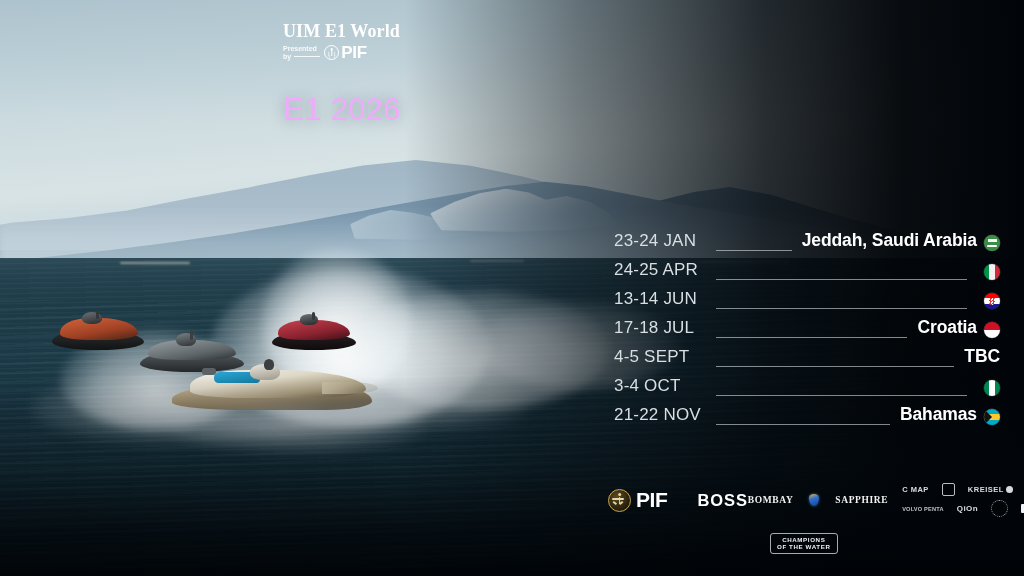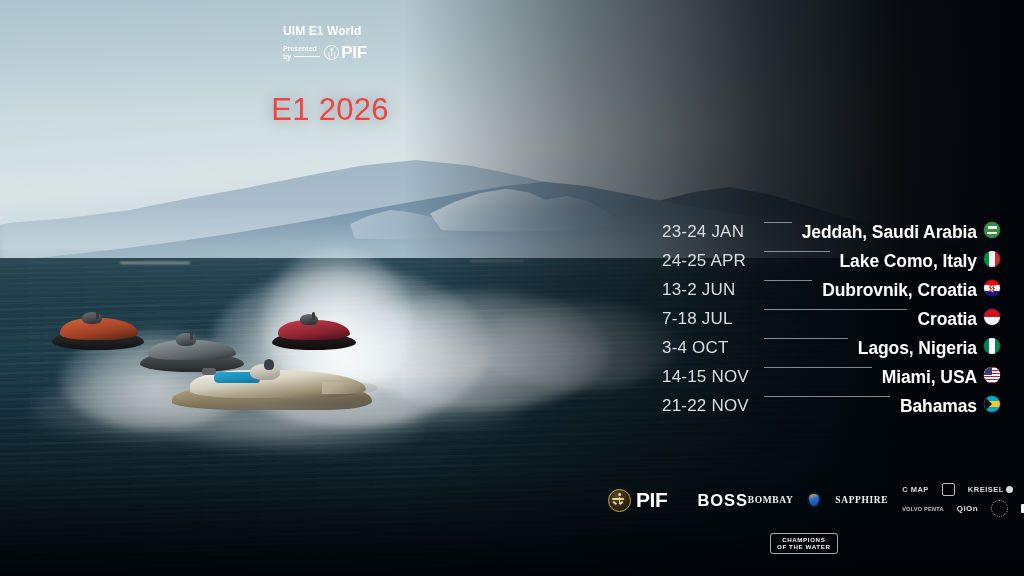--- a/index.html
+++ b/index.html
@@ -94,45 +94,45 @@
     position:absolute;left:0;bottom:0;width:1024px;height:200px;
     background:linear-gradient(180deg,rgba(2,7,11,0) 0%,rgba(2,7,11,.35) 45%,rgba(1,5,9,.8) 78%,rgba(0,3,6,.95) 100%);
   }
   .vig-top{
     position:absolute;left:0;top:0;width:1024px;height:120px;
     background:linear-gradient(180deg,rgba(120,150,165,.18),rgba(0,0,0,0));
   }
 
   
   .hdr{position:absolute;left:283px;top:24px;width:160px;color:#fff;}
-  .hdr-l1,.hdr-l2{font-size:12px;font-weight:700;letter-spacing:.1px;line-height:15.5px;white-space:nowrap;}
+  .hdr-l1,.hdr-l2{font-size:18px;font-weight:700;letter-spacing:.1px;line-height:15.5px;white-space:nowrap;font-family:Liberation Serif, serif;}
   .hdr-pres{display:flex;align-items:center;margin-top:3px;gap:4px;}
   .pres-txt{font-size:7px;font-weight:700;line-height:8px;opacity:.92;}
   .pres-rule{width:26px;height:1px;background:rgba(255,255,255,.85);margin-bottom:1px;}
   .pif-sm{display:flex;align-items:center;gap:2px;}
   .pif-mark{width:13px;height:13px;border-radius:50%;border:1.2px solid #fff;position:relative;}
   .pif-mark::before{content:"";position:absolute;left:50%;top:2.2px;width:2.6px;height:2.6px;border-radius:50%;background:#fff;transform:translateX(-50%);}
   .pif-mark::after{content:"";position:absolute;left:50%;top:5.2px;width:1.4px;height:5px;background:#fff;transform:translateX(-50%);box-shadow:-3px .6px 0 -.2px #fff,3px .6px 0 -.2px #fff,-2.4px 3.4px 0 -.3px #fff,2.4px 3.4px 0 -.3px #fff;}
   .pif-word{font-size:17px;font-weight:700;letter-spacing:-.3px;}
 
   
   .t-small{
-    position:absolute;left:0;top:92px;width:660px;text-align:center;
-    color:#ef4444;font-size:31px;font-weight:400;letter-spacing:.3px;
+    position:absolute;left:12px;top:92px;width:660px;text-align:center;
+    color:#f0abfc;font-size:31px;font-weight:400;letter-spacing:.3px;
     text-shadow:0 1px 14px rgba(20,40,55,.35);
   }
   .t-big{
     position:absolute;left:0;top:126px;width:660px;text-align:center;
     color:#fff;font-size:57px;font-weight:400;letter-spacing:.2px;line-height:62px;
     text-shadow:0 2px 22px rgba(20,40,55,.40);
   }
 
   
   .cal{position:absolute;left:614px;top:222px;width:386px;}
-  .row{display:flex;align-items:flex-start;height:29px;white-space:nowrap;margin-left:48px;}
+  .row{display:flex;align-items:flex-end;height:29px;white-space:nowrap;}
   .date{
     color:#d8dfe2;font-size:17px;font-weight:400;letter-spacing:.2px;
     width:92px;flex:0 0 92px;
   }
   .dash{flex:1 1 auto;height:1px;background:rgba(208,216,220,.62);margin:0 10px;min-width:12px;}
   .place{color:#fff;font-size:17.5px;font-weight:700;letter-spacing:-.1px;}
   .flag{
     width:16px;height:16px;border-radius:50%;margin-left:7px;flex:0 0 16px;
     overflow:hidden;position:relative;box-shadow:0 0 0 .5px rgba(255,255,255,.22);
   }
@@ -279,46 +279,43 @@
   <div class="cal">
     <div class="row">
       <span class="date">23-24 JAN</span>
       <span class="dash"></span>
       <span class="place">Jeddah, Saudi Arabia</span>
       <span class="flag f-sa"></span>
     </div>
     <div class="row">
       <span class="date">24-25 APR</span>
       <span class="dash"></span>
-      <span class="place">Lake Como, Italy</span>
       <span class="flag f-it"></span>
     </div>
     <div class="row">
-      <span class="date">13-2 JUN</span>
-      <span class="dash"></span>
-      <span class="place">Dubrovnik, Croatia</span>
+      <span class="date">13-14 JUN</span>
+      <span class="dash"></span>
       <span class="flag f-hr"></span>
     </div>
     <div class="row">
-      <span class="date">7-18 JUL</span>
+      <span class="date">17-18 JUL</span>
       <span class="dash"></span>
       <span class="place">Croatia</span>
       <span class="flag f-mc"></span>
     </div>
     <div class="row">
+      <span class="date">4-5 SEPT</span>
+      <span class="dash"></span>
+      <span class="place">TBC</span>
+
+    </div>
+    <div class="row">
       <span class="date">3-4 OCT</span>
       <span class="dash"></span>
-      <span class="place">Lagos, Nigeria</span>
       <span class="flag f-ng"></span>
-    </div>
-    <div class="row">
-      <span class="date">14-15 NOV</span>
-      <span class="dash"></span>
-      <span class="place">Miami, USA</span>
-      <span class="flag f-us"></span>
     </div>
     <div class="row">
       <span class="date">21-22 NOV</span>
       <span class="dash"></span>
       <span class="place">Bahamas</span>
       <span class="flag f-bs"></span>
     </div>
   </div>
 
   <div class="sponsors">

